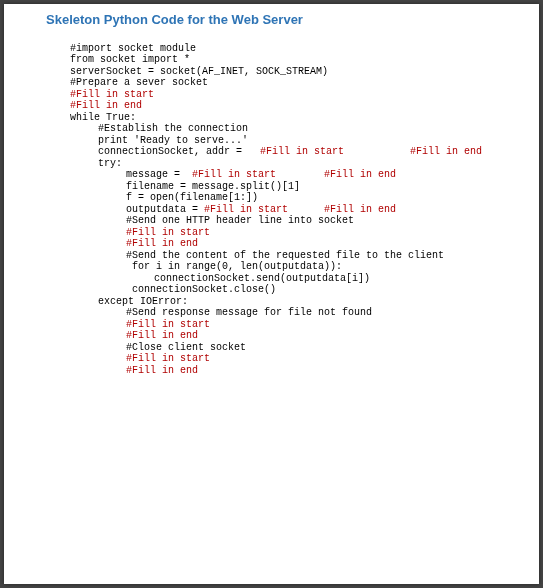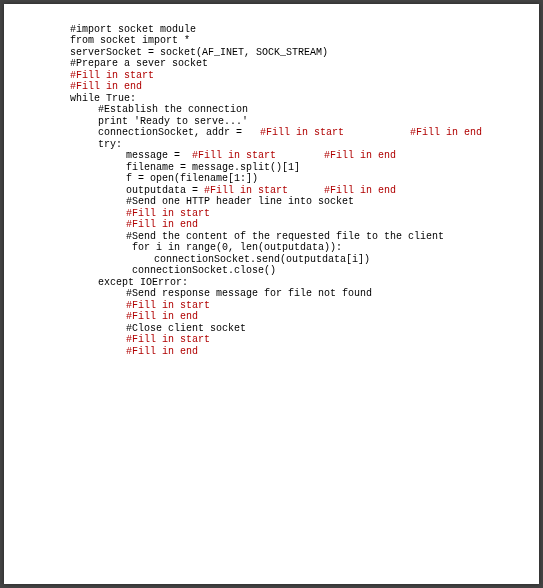--- a/index.html
+++ b/index.html
@@ -37,20 +37,21 @@
   .ind1 { padding-left: 28px; }
   .ind2 { padding-left: 56px; }
   .ind4 { padding-left: 84px; }
   .line { display: block; min-height: 9px; margin-bottom: 8px; }
   .line.tight { margin-bottom: 6px; }
 </style>
 </head>
 <body>
 
 <div class="page">
+  <div class="title">Skeleton Python Code for the Web Server</div>
   <div class="code">
     <span class="line">#import socket module</span>
     <span class="line">from socket import *</span>
     <span class="line">serverSocket = socket(AF_INET, SOCK_STREAM)</span>
     <span class="line">#Prepare a sever socket</span>
     <span class="line fill">#Fill in start</span>
     <span class="line fill">#Fill in end</span>
     <span class="line">while True:</span>
     <span class="line ind1">#Establish the connection</span>
     <span class="line ind1">print 'Ready to serve...'</span>

